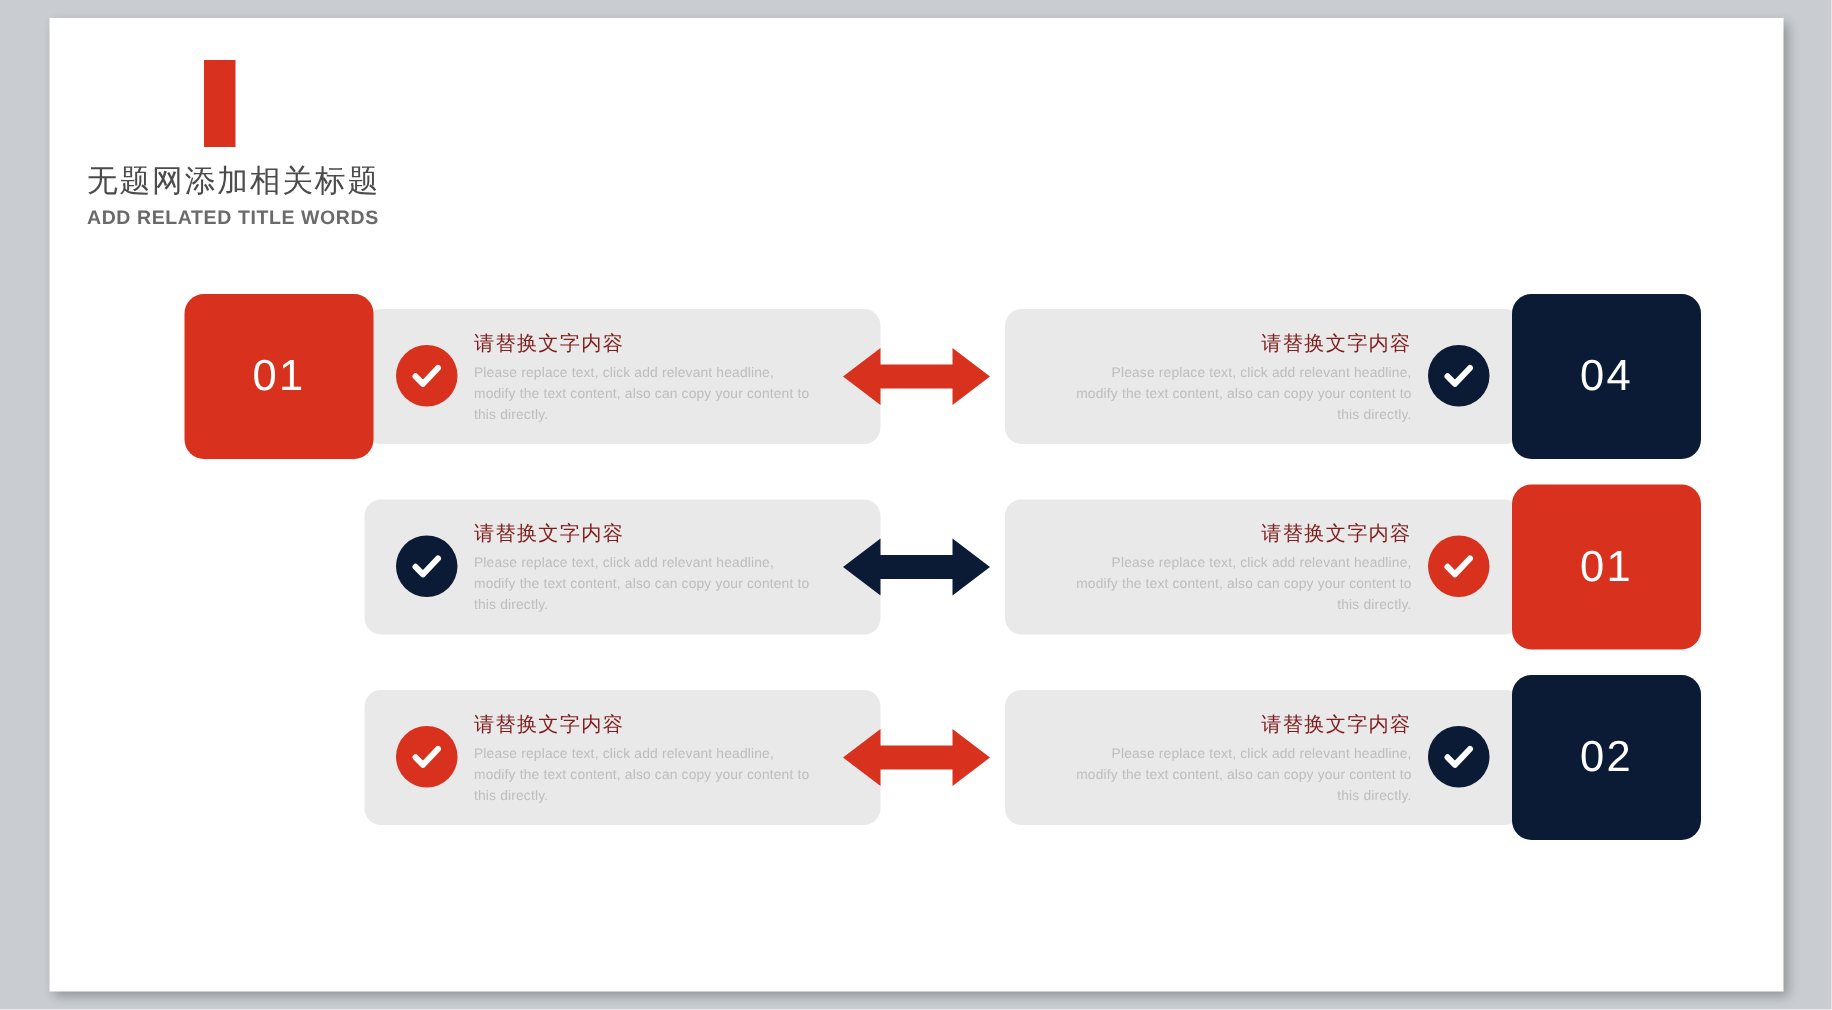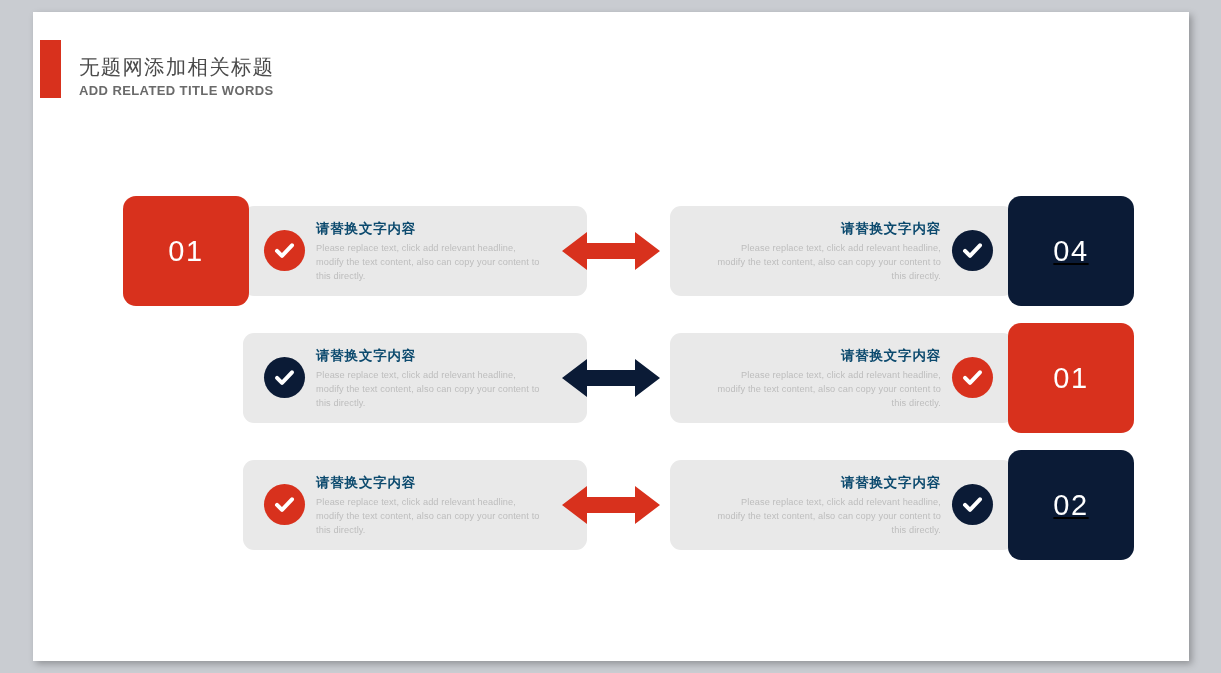--- a/index.html
+++ b/index.html
@@ -24,21 +24,22 @@
     background: #ffffff;
     box-shadow: 3px 3px 7px rgba(0,0,0,0.28);
   }
 
   
   .header {
     position: absolute;
     left: 7px;
     top: 28px;
     display: flex;
-    align-items: flex-end;
+    align-items: center;
+    flex-direction: column;
   }
   .header-accent {
     width: 21px;
     height: 58px;
     background: #d8311d;
     flex: 0 0 auto;
   }
   .header-texts {
     margin-left: 18px;
     padding-top: 10px;
@@ -98,21 +99,21 @@
   }
   .item.left  .num-box { left: 0; }
   .item.right .num-box { right: 0; }
   .num-box .num {
     color: #ffffff;
     font-size: 29px;
     letter-spacing: 1.5px;
     font-weight: 400;
   }
   .num-box.red  { background: #d8311d; }
-  .num-box.navy { background: #0b1b36; text-decoration: underline; }
+  .num-box.navy { background: #0b1b36; }
 
   
   .panel {
     position: absolute;
     top: 10px;
     height: 90px;
     width: 344px;
     background: #e9e9e9;
     border-radius: 11px;
     z-index: 1;
@@ -143,26 +144,26 @@
     position: absolute;
     top: 26px;
     width: 225px;
     z-index: 2;
   }
   .item.left  .texts { left: 193px; text-align: left; }
   .item.right .texts { right: 193px; text-align: right; }
 
   .t-head {
     font-size: 13.5px;
-    color: #0c4a6e;
+    color: #7f1d1d;
     letter-spacing: 0.8px;
     line-height: 1.1;
     margin-bottom: 4px;
     white-space: nowrap;
-    font-weight: 700;
+    font-weight: 400;
   }
   .item.right .t-head { text-align: right; }
 
   .t-body {
     font-size: 9.2px;
     color: #bdbdbd;
     line-height: 1.55;
     letter-spacing: 0.12px;
     font-weight: 400;
   }

